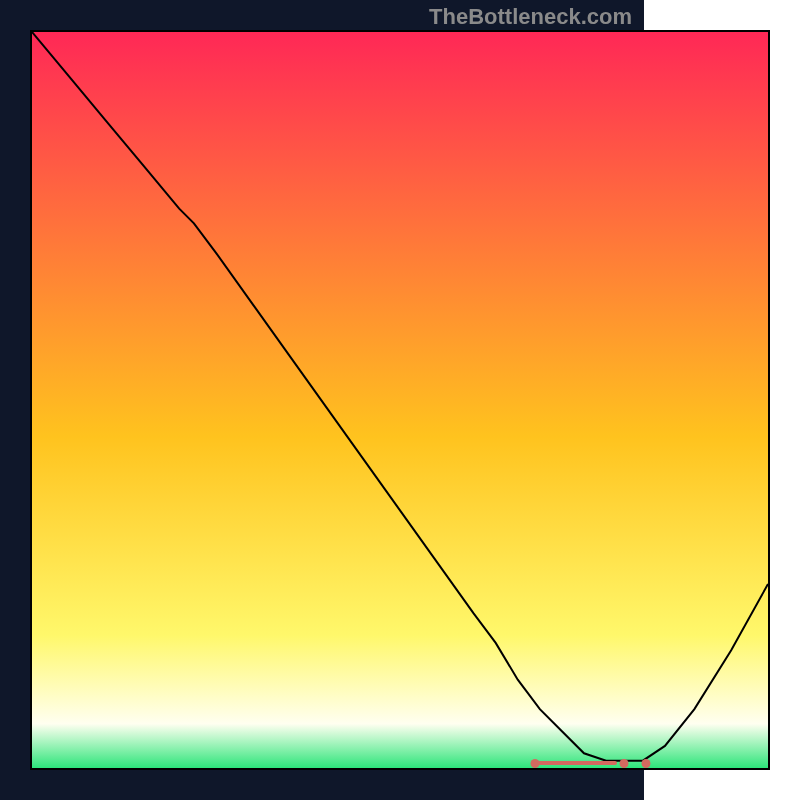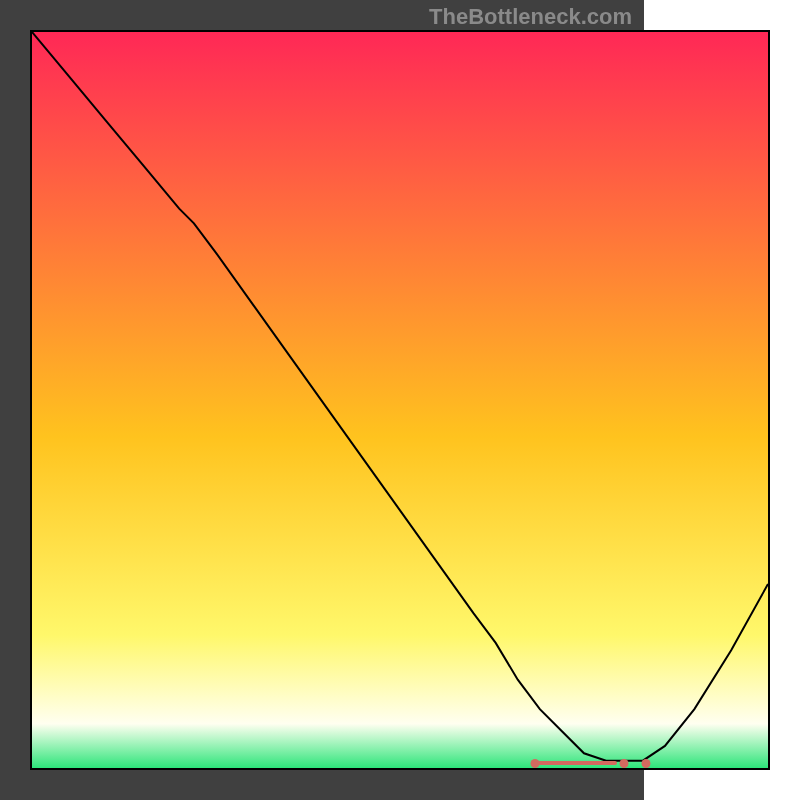--- a/index.html
+++ b/index.html
@@ -1,21 +1,21 @@
 <!DOCTYPE html>
 <html><head>
 <meta charset="utf-8">
 <style>
   * { margin: 0; padding: 0; box-sizing: border-box; }
   html, body { width: 800px; height: 800px; overflow: hidden; background: #fff; }
   .container {
     position: relative;
     width: 644px;
     height: 800px;
-    background: #404040;
+    background: #0f172a;
   }
   .watermark {
     position: absolute;
     top: 4px;
     right: 12px;
     font-family: Arial, sans-serif;
     font-size: 22px;
     font-weight: bold;
     color: #8a8a8a;
     z-index: 10;

